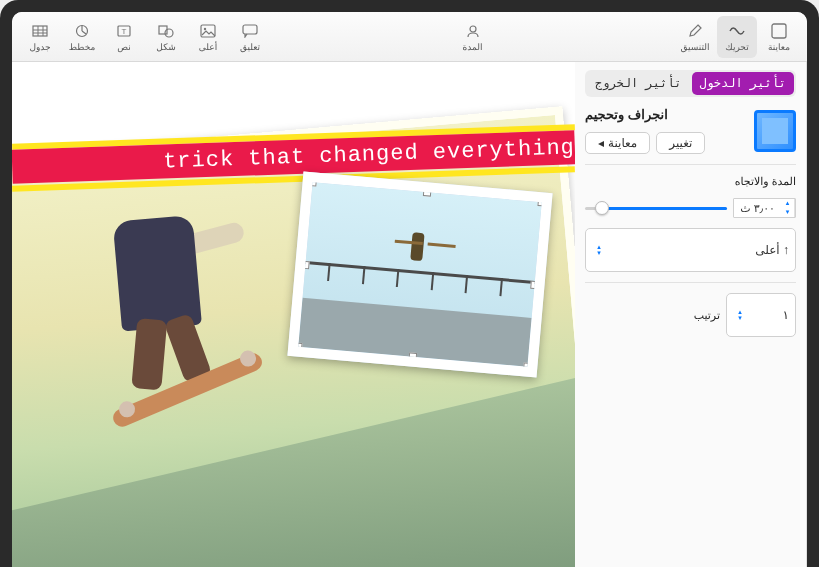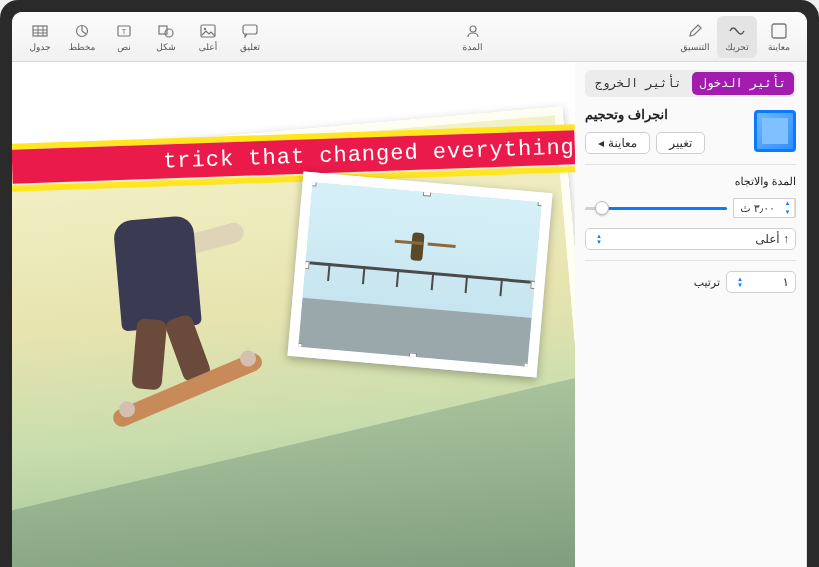--- a/index.html
+++ b/index.html
@@ -34,21 +34,21 @@
 .sect-label { font-size: 11px; color:#222; text-align:right; font-weight:500; }
 .row { display:flex; align-items:center; gap:6px; }
 .slider { flex:1; height: 3px; background:#d0d0d0; border-radius:2px; position:relative; }
 .slider-fill { position:absolute; right:0; top:0; bottom:0; background:#0a7aff; border-radius:2px; width:88%; }
 .slider-thumb { position:absolute; top:50%; right:88%; transform:translate(50%,-50%); width:14px; height:14px; background:#fff; border:1px solid #bbb; border-radius:50%; box-shadow:0 1px 2px rgba(0,0,0,.2); }
 .stepper { display:flex; align-items:center; background:#fff; border:1px solid #d0d0d0; border-radius:1px; font-size:11px; }
 .stepper .val { padding:2px 6px; color:#333; }
 .stepper .arrows { width:14px; display:flex; flex-direction:column; border-right:1px solid #e0e0e0; }
 .stepper .ar { height:9px; font-size:7px; line-height:7px; text-align:center; color:#0a7aff; cursor:pointer; }
 
-.select { flex:1; background:#fff; border:1px solid #d0d0d0; border-radius:5px; padding:3px 6px; font-size:12px; color:#333; display:flex; align-items:center; justify-content:space-between; cursor:pointer; direction:rtl; }
+.select { flex:1; background:#fff; border:1px solid #d0d0d0; border-radius:5px; padding:14px 6px; font-size:12px; color:#333; display:flex; align-items:center; justify-content:space-between; cursor:pointer; direction:rtl; }
 .select .chev { width:14px; display:flex; flex-direction:column; align-items:center; font-size:7px; color:#0a7aff; line-height:6px; }
 
 
 .bg-photo { position:absolute; left:-40px; right:-10px; top:70px; bottom:-60px; transform:rotate(-5deg); overflow:hidden; border:8px solid #fffef2; box-shadow:0 3px 10px rgba(0,0,0,.25); }
 .bgp-sky { position:absolute; inset:0; background:linear-gradient(180deg,#f2f1c7 0%,#e8e4b0 35%,#c9ddad 60%,#8fb98f 100%); }
 .bgp-ramp { position:absolute; left:0; right:0; bottom:0; height:45%; background:linear-gradient(180deg,#a9c39c,#7a987a); clip-path:polygon(0 40%,100% 0,100% 100%,0 100%); }
 .skater { position:absolute; left:18%; top:10%; width:200px; height:250px; }
 .body1 { position:absolute; left:40px; top:20px; width:80px; height:110px; background:#3a3a52; border-radius:18px 18px 6px 6px; }
 .arm1 { position:absolute; left:110px; top:35px; width:60px; height:20px; background:#ded4b8; border-radius:10px; transform:rotate(-10deg); }
 .leg1 { position:absolute; left:50px; top:120px; width:30px; height:70px; background:#6a4a3a; border-radius:8px; transform:rotate(10deg); }

